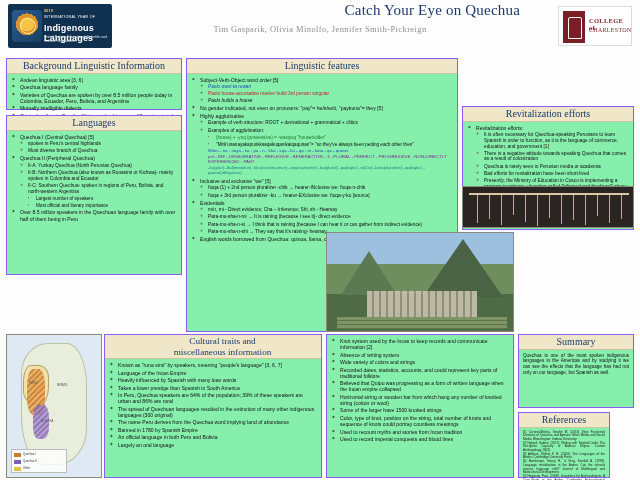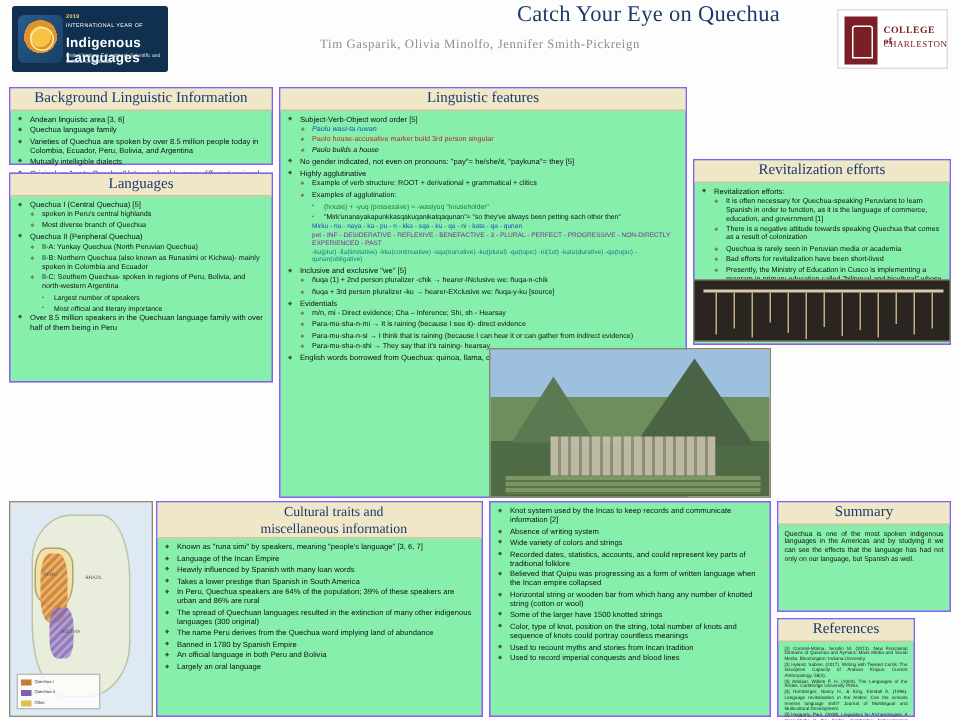--- a/index.html
+++ b/index.html
@@ -96,21 +96,21 @@
   li.l3:before { content:"\25AA"; position:absolute; left:17px; top:0; font-size:3.4px; color:#7a3a2a; }
   .bi { font-style:italic; }
   .q-blue { color:#1f4fb5; }
   .q-red  { color:#c0252a; }
   .q-green{ color:#1f7a32; }
   .q-purple{ color:#7b2a8e; }
   .q-teal { color:#117e86; }
 
   
   #p-bg   { left:6px;   top:58px;  width:176px; height:52px; }
-  #p-lang { left:6px;   top:115px; width:176px; height:140px; }
+  #p-lang { left:6px;   top:115px; width:176px; height:160px; }
   #p-ling { left:186px; top:58px;  width:272px; height:274px; }
   #p-rev  { left:462px; top:58px;  width:172px; height:124px;margin-top:48px; }
   #p-cult { left:104px; top:334px; width:218px; height:144px; }
   #p-quipu{ left:326px; top:334px; width:188px; height:144px; }
   #p-summ { left:518px; top:334px; width:116px; height:74px; }
   #p-refs { left:518px; top:412px; width:92px; height:66px; }
 
   
   .img-photo { position:absolute; border:1px solid #8a8a7a; overflow:hidden; }
   #img-map { left:6px; top:334px; width:96px; height:144px;

